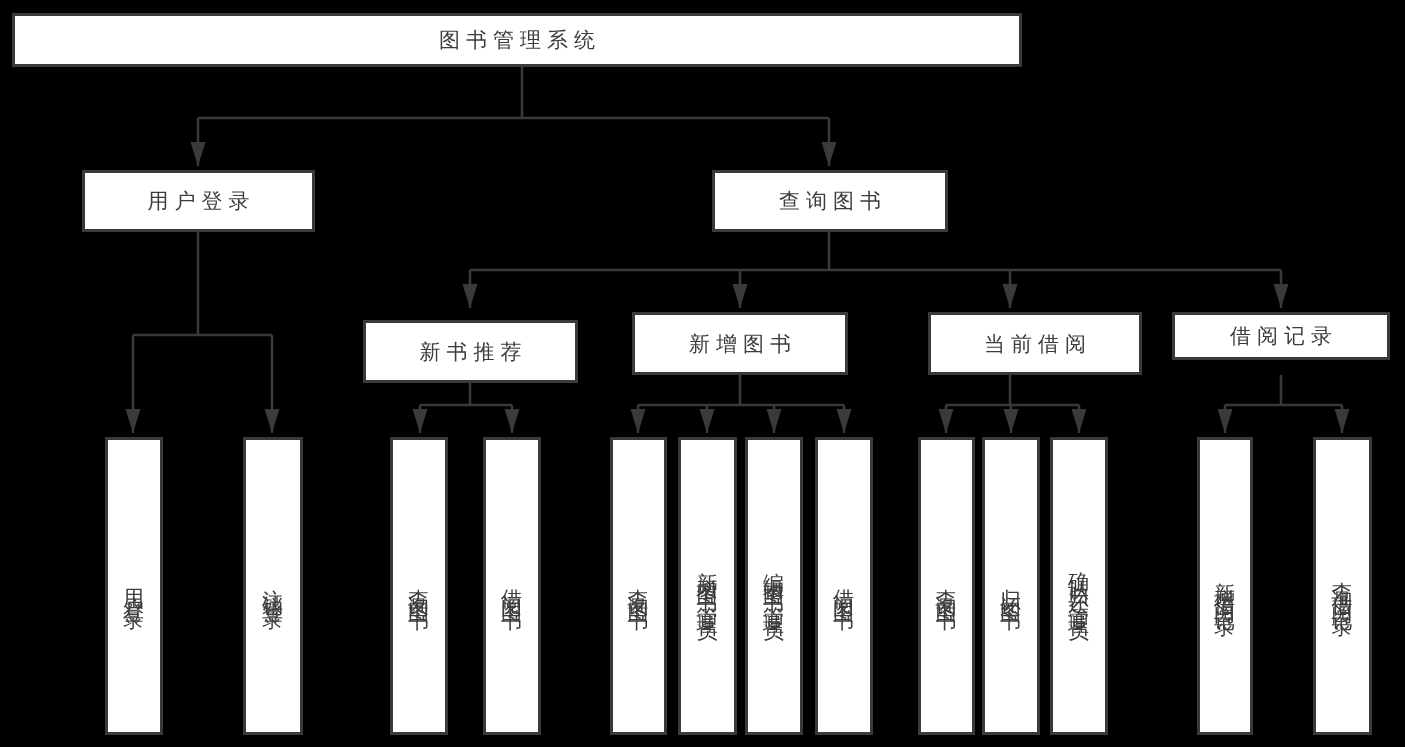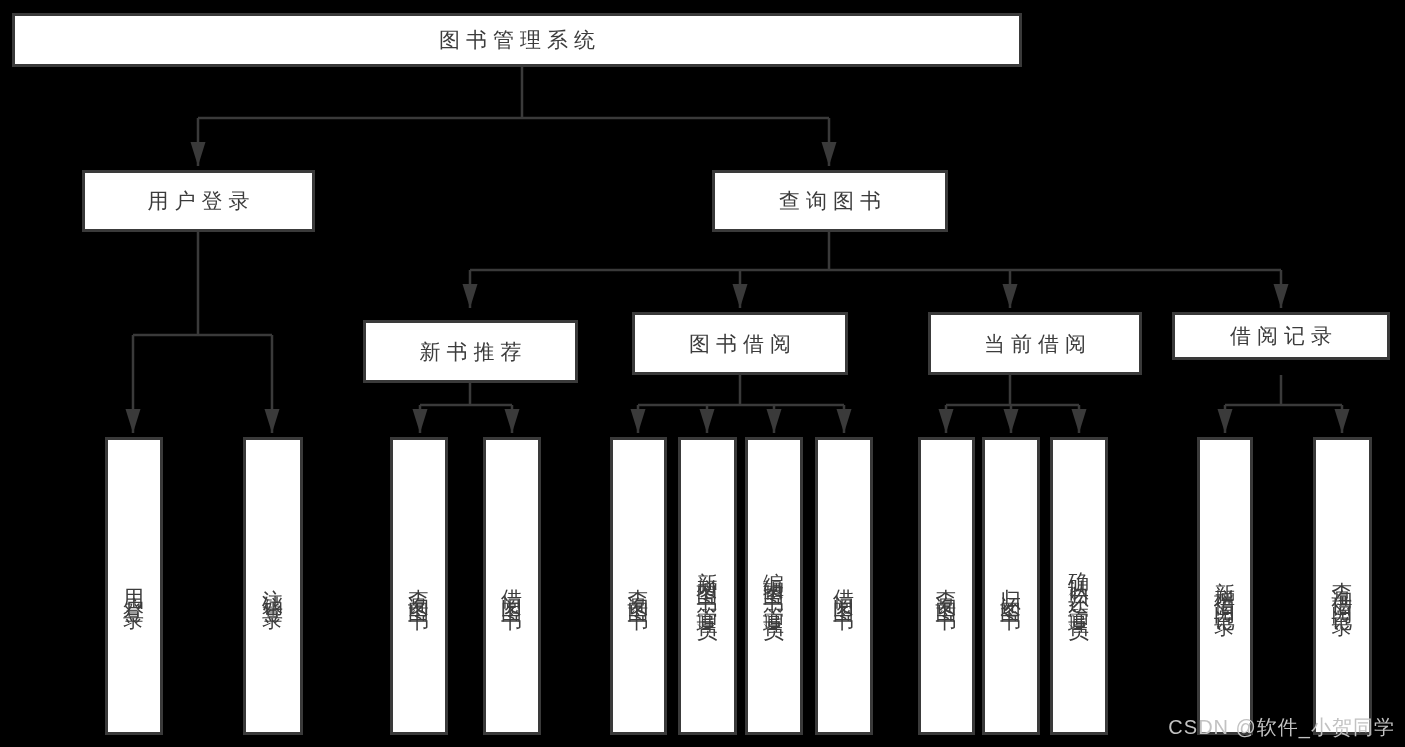--- a/index.html
+++ b/index.html
@@ -109,21 +109,21 @@
     <span class="htext">用户登录</span>
   </div>
   <div class="node" style="left:712px;top:170px;width:236px;height:62px;">
     <span class="htext">查询图书</span>
   </div>
 
   <div class="node" style="left:363px;top:320px;width:215px;height:63px;">
     <span class="htext">新书推荐</span>
   </div>
   <div class="node" style="left:632px;top:312px;width:216px;height:63px;">
-    <span class="htext">图书借阅</span>
+    <span class="htext">新增图书</span>
   </div>
   <div class="node" style="left:903px;top:312px;width:214px;height:63px;margin-left:25px;">
     <span class="htext">当前借阅</span>
   </div>
   <div class="node" style="left:1172px;top:312px;width:218px;height:48px;">
     <span class="htext">借阅记录</span>
   </div>
 
   <div class="node leaf" style="left:105px;width:58px;">
     <span class="vtext">用户登录</span>
@@ -162,14 +162,13 @@
     <span class="vtext">确认归还（管理员）</span>
   </div>
 
   <div class="node leaf" style="left:1197px;width:56px;">
     <span class="vtext">新增借阅记录</span>
   </div>
   <div class="node leaf" style="left:1313px;width:59px;">
     <span class="vtext">查询借阅记录</span>
   </div>
 
-  <div id="watermark">CSDN @软件_小贺同学</div>
 </div>
 
 </body></html>

